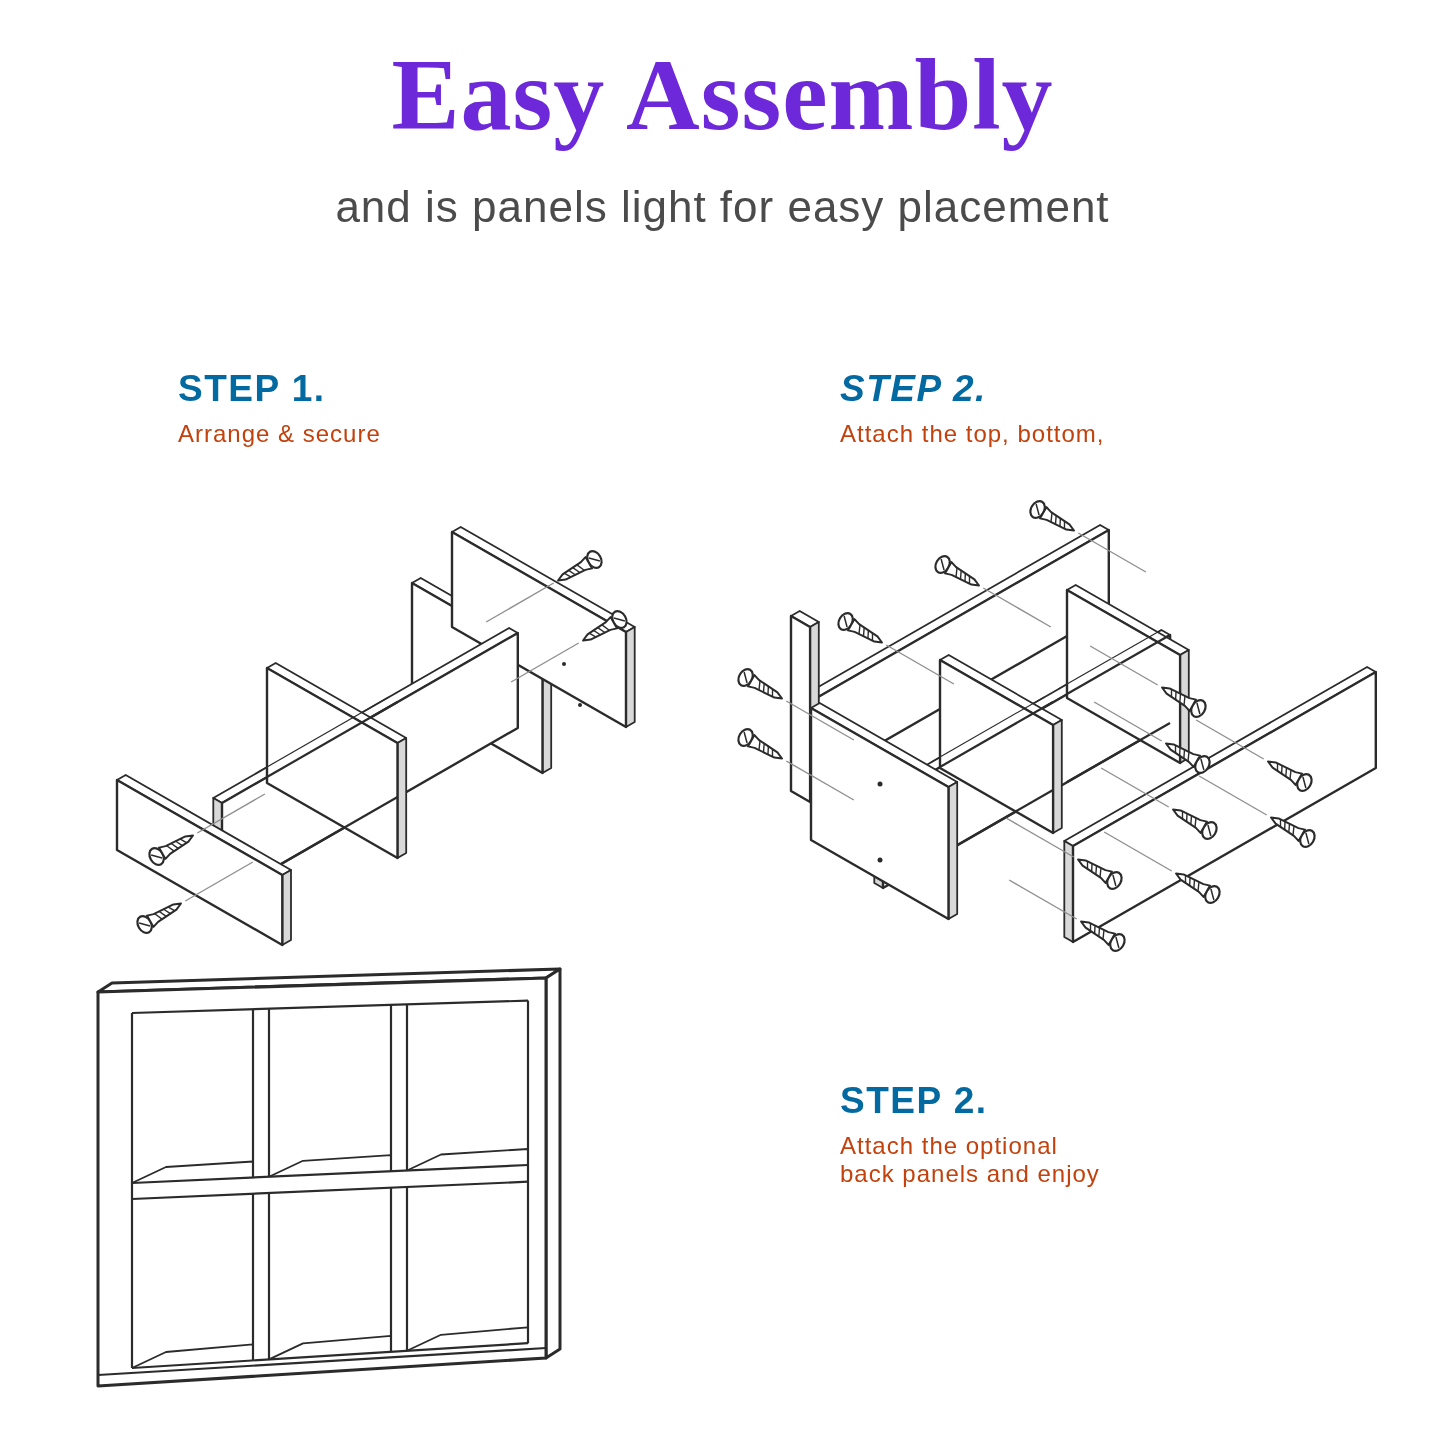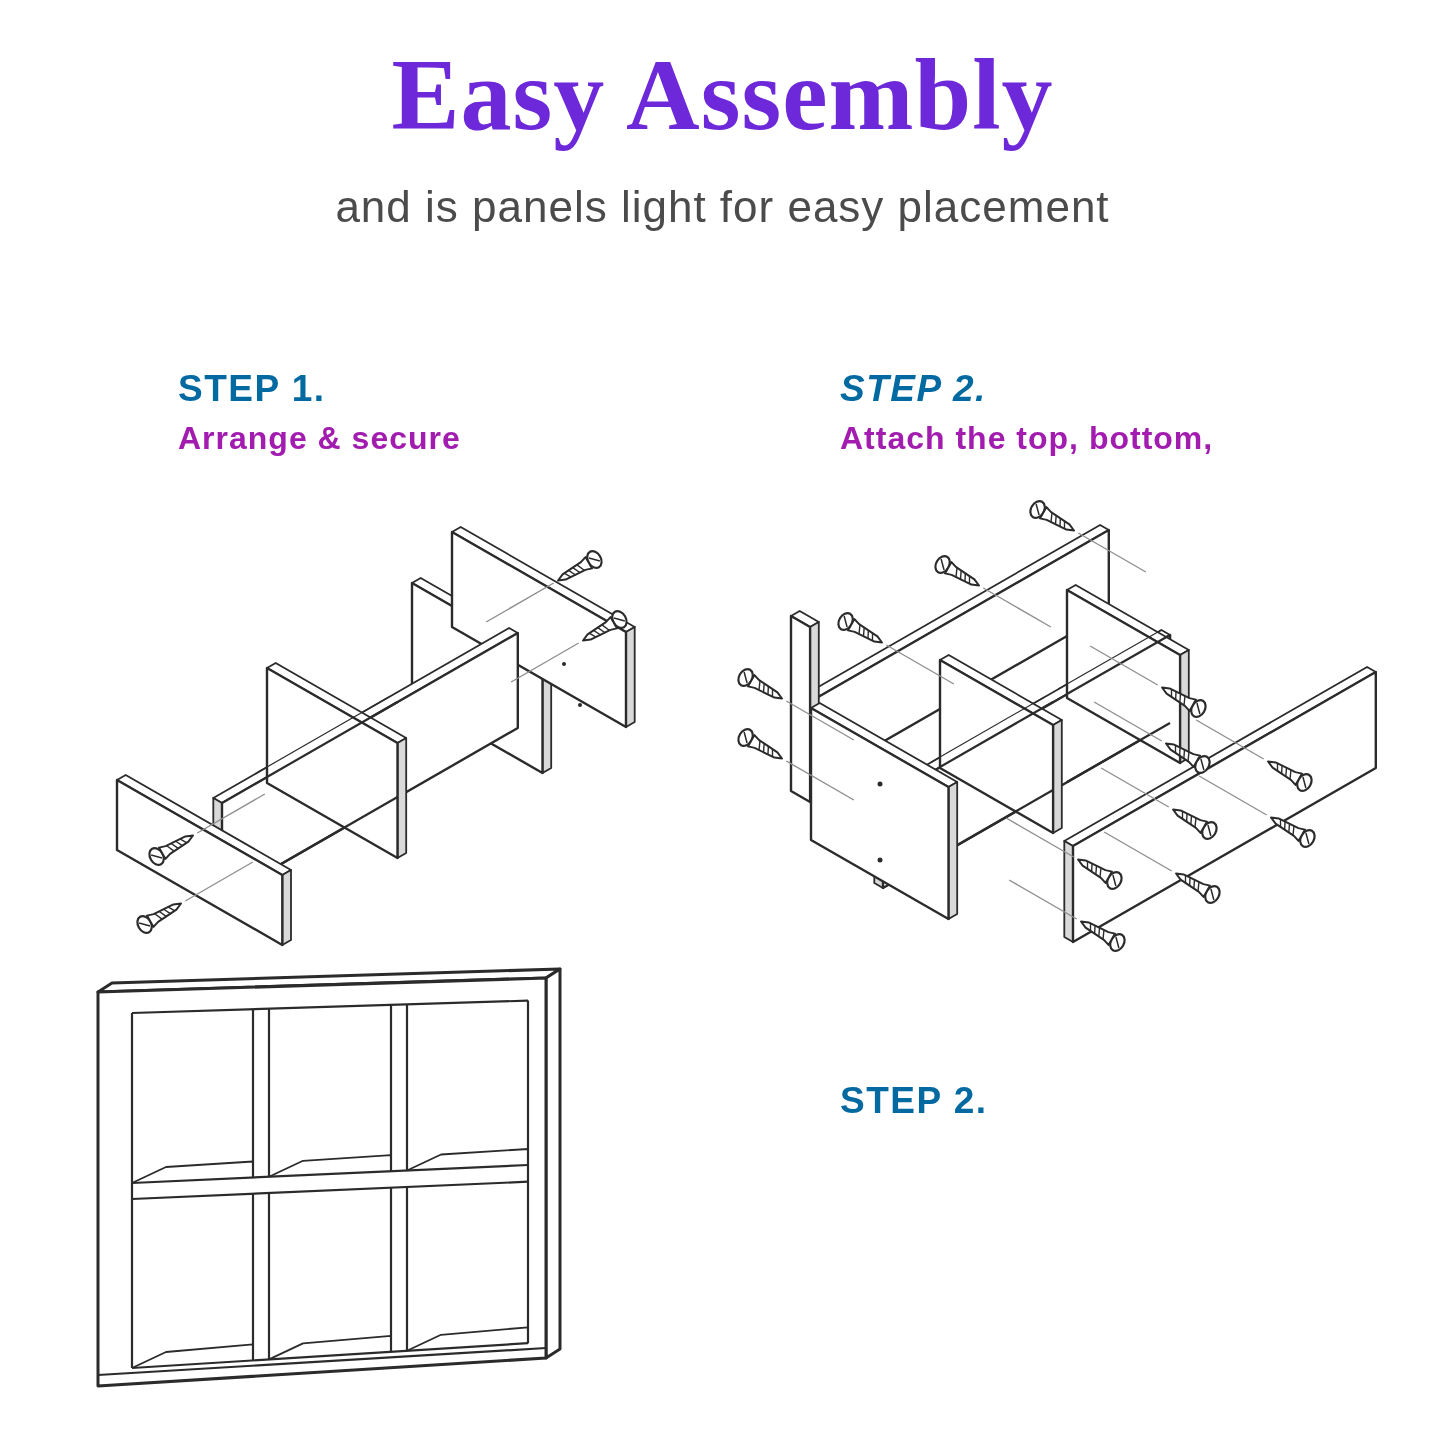--- a/index.html
+++ b/index.html
@@ -5,22 +5,22 @@
   html,body{margin:0;padding:0;background:#ffffff;}
   .page{position:relative;width:1445px;height:1445px;background:#ffffff;overflow:hidden;
         font-family:"Liberation Sans",sans-serif;}
   .title{position:absolute;top:36px;left:0;width:1445px;text-align:center;
          font-family:"Liberation Serif",serif;font-weight:700;font-size:102px;
          color:#6d28d9;letter-spacing:1px;}
   .subtitle{position:absolute;top:176px;left:0;width:1445px;text-align:center;
             font-size:44px;line-height:1.42;color:#4B4B4B;letter-spacing:1px;}
   .step-label{position:absolute;font-size:37px;font-weight:700;color:#0369a1;
               letter-spacing:1.5px;}
-  .step-desc{position:absolute;font-size:32px;line-height:1.18;color:#a21caf;
-             letter-spacing:1px;font-weight:bold;}
+  .step-desc{position:absolute;font-size:24px;line-height:1.18;color:#c2410c;
+             letter-spacing:1px;}
   .lbl1{left:178px;top:368px;}
   .dsc1{left:178px;top:420px;}
   .lbl2{left:840px;top:368px;font-style:italic;}
   .dsc2{left:840px;top:420px;}
   .lbl3{left:840px;top:1080px;}
   .dsc3{left:840px;top:1132px;}
   .diag{position:absolute;}
   .diag1{left:92px;top:518px;}
   .diag2{left:735px;top:468px;}
   .diag3{left:80px;top:958px;}
@@ -49,20 +49,24 @@
   <div class="step-desc dsc1">
     <div>Arrange &amp; secure</div>
   </div>
 
   <div class="step-label lbl2">STEP 2.</div>
   <div class="step-desc dsc2">
     <div>Attach the top, bottom,</div>
   </div>
 
   <div class="step-label lbl3">STEP 2.</div>
+  <div class="step-desc dsc3">
+    <div>Attach the optional</div>
+    <div>back panels and enjoy</div>
+  </div>
 
   <svg class="diag diag1" width="566" height="432" viewBox="0 0 566 432" xmlns="http://www.w3.org/2000/svg" xmlns:xlink="http://www.w3.org/1999/xlink">
     <defs>
       <g id="screw">
         <ellipse cx="3" cy="0" rx="6.5" ry="9" fill="#ffffff" stroke="#2b2b2b" stroke-width="2.2"></ellipse>
         <line x1="-1" y1="-4" x2="7" y2="4" stroke="#2b2b2b" stroke-width="1.5"></line>
         <path d="M9.5,-6.5 L16,-4.5 L38,-3 L45,0 L38,3 L16,4.5 L9.5,6.5 Z" fill="#ffffff" stroke="#2b2b2b" stroke-width="2" stroke-linejoin="round"></path>
         <line x1="17" y1="-4.6" x2="21" y2="4.4" stroke="#2b2b2b" stroke-width="1.4"></line>
         <line x1="22" y1="-4.3" x2="26" y2="4.1" stroke="#2b2b2b" stroke-width="1.4"></line>
         <line x1="27" y1="-4.0" x2="31" y2="3.8" stroke="#2b2b2b" stroke-width="1.4"></line>

